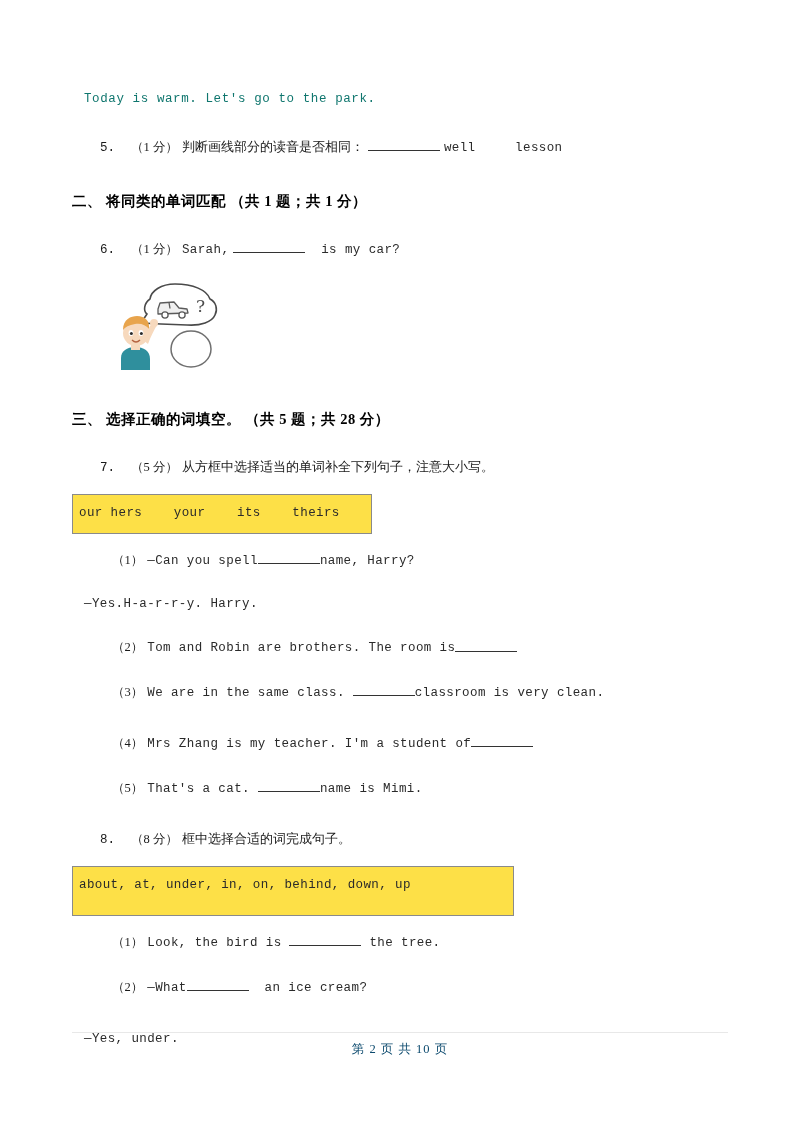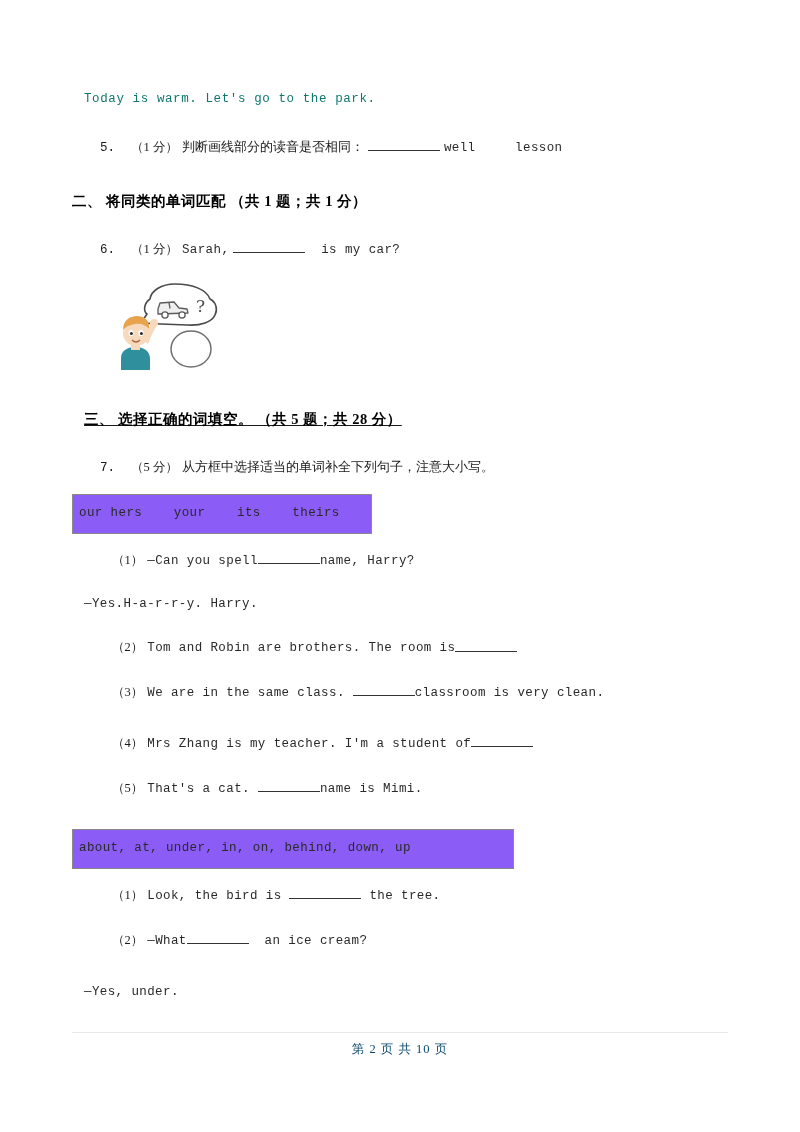--- a/index.html
+++ b/index.html
@@ -63,21 +63,21 @@
     font-family: "Liberation Serif", "DejaVu Serif", serif;
     font-size: 14.5px;
     font-weight: 700;
     color: #000;
     letter-spacing: 0.5px;
     margin: 0;
     padding: 0;
   }
 
   .section-wrap { margin: 34px 0 26px 0; }
-  .section-wrap-2 { margin: 40px 0 28px 12px; text-decoration: underline; }
+  .section-wrap-2 { margin: 40px 0 28px 0; }
 
   
   .q-num {
     font-family: "Liberation Mono", "DejaVu Sans Mono", monospace;
     font-size: 12.5px;
   }
   .q-mark {
     font-family: "Liberation Serif", "DejaVu Serif", serif;
     font-size: 12.5px;
   }
@@ -95,24 +95,24 @@
   }
   .blank-sm { width: 62px; }
   .blank-md { width: 72px; }
 
   
   .wordbox {
     border: 1px solid #8a8a8a;
     box-sizing: border-box;
     padding: 7px 6px 14px 6px;
     margin: 10px 0 14px 0;
-    background: #8b5cf6;
+    background: #fde047;
   }
   .wordbox-1 { width: 300px; height: 40px; }
-  .wordbox-2 { width: 442px; height: 40px; }
+  .wordbox-2 { width: 442px; height: 50px; }
   .wordbox .wb-text {
     font-family: "Liberation Mono", "DejaVu Sans Mono", monospace;
     font-size: 12.5px;
     letter-spacing: 0.4px;
     color: #2a2a2a;
     white-space: pre;
   }
 
   
   .illus {
@@ -260,20 +260,26 @@
     <div class="indent-2" style="margin-bottom:22px;">
       <span class="q-mark">（4）</span>
       <span class="q-line">Mrs Zhang is my teacher. I'm a student of</span><span class="blank blank-sm"></span>
     </div>
 
     <div class="indent-2" style="margin-bottom:30px;">
       <span class="q-mark">（5）</span>
       <span class="q-line">That's a cat. </span><span class="blank blank-sm"></span><span class="q-line">name is Mimi.</span>
     </div>
 
+    <div class="row-tight indent-1">
+      <span class="q-num">8.</span>
+      <span>&nbsp;&nbsp;</span>
+      <span class="q-mark">（8 分）</span>
+      <span class="q-cn">框中选择合适的词完成句子。</span>
+    </div>
 
     <div class="wordbox wordbox-2">
       <span class="wb-text">about, at, under, in, on, behind, down, up</span>
     </div>
 
     <div class="indent-2" style="margin-bottom:22px;">
       <span class="q-mark">（1）</span>
       <span class="q-line">Look, the bird is </span><span class="blank blank-md"></span><span class="q-line">&nbsp;</span><span class="q-line">the tree.</span>
     </div>
 

